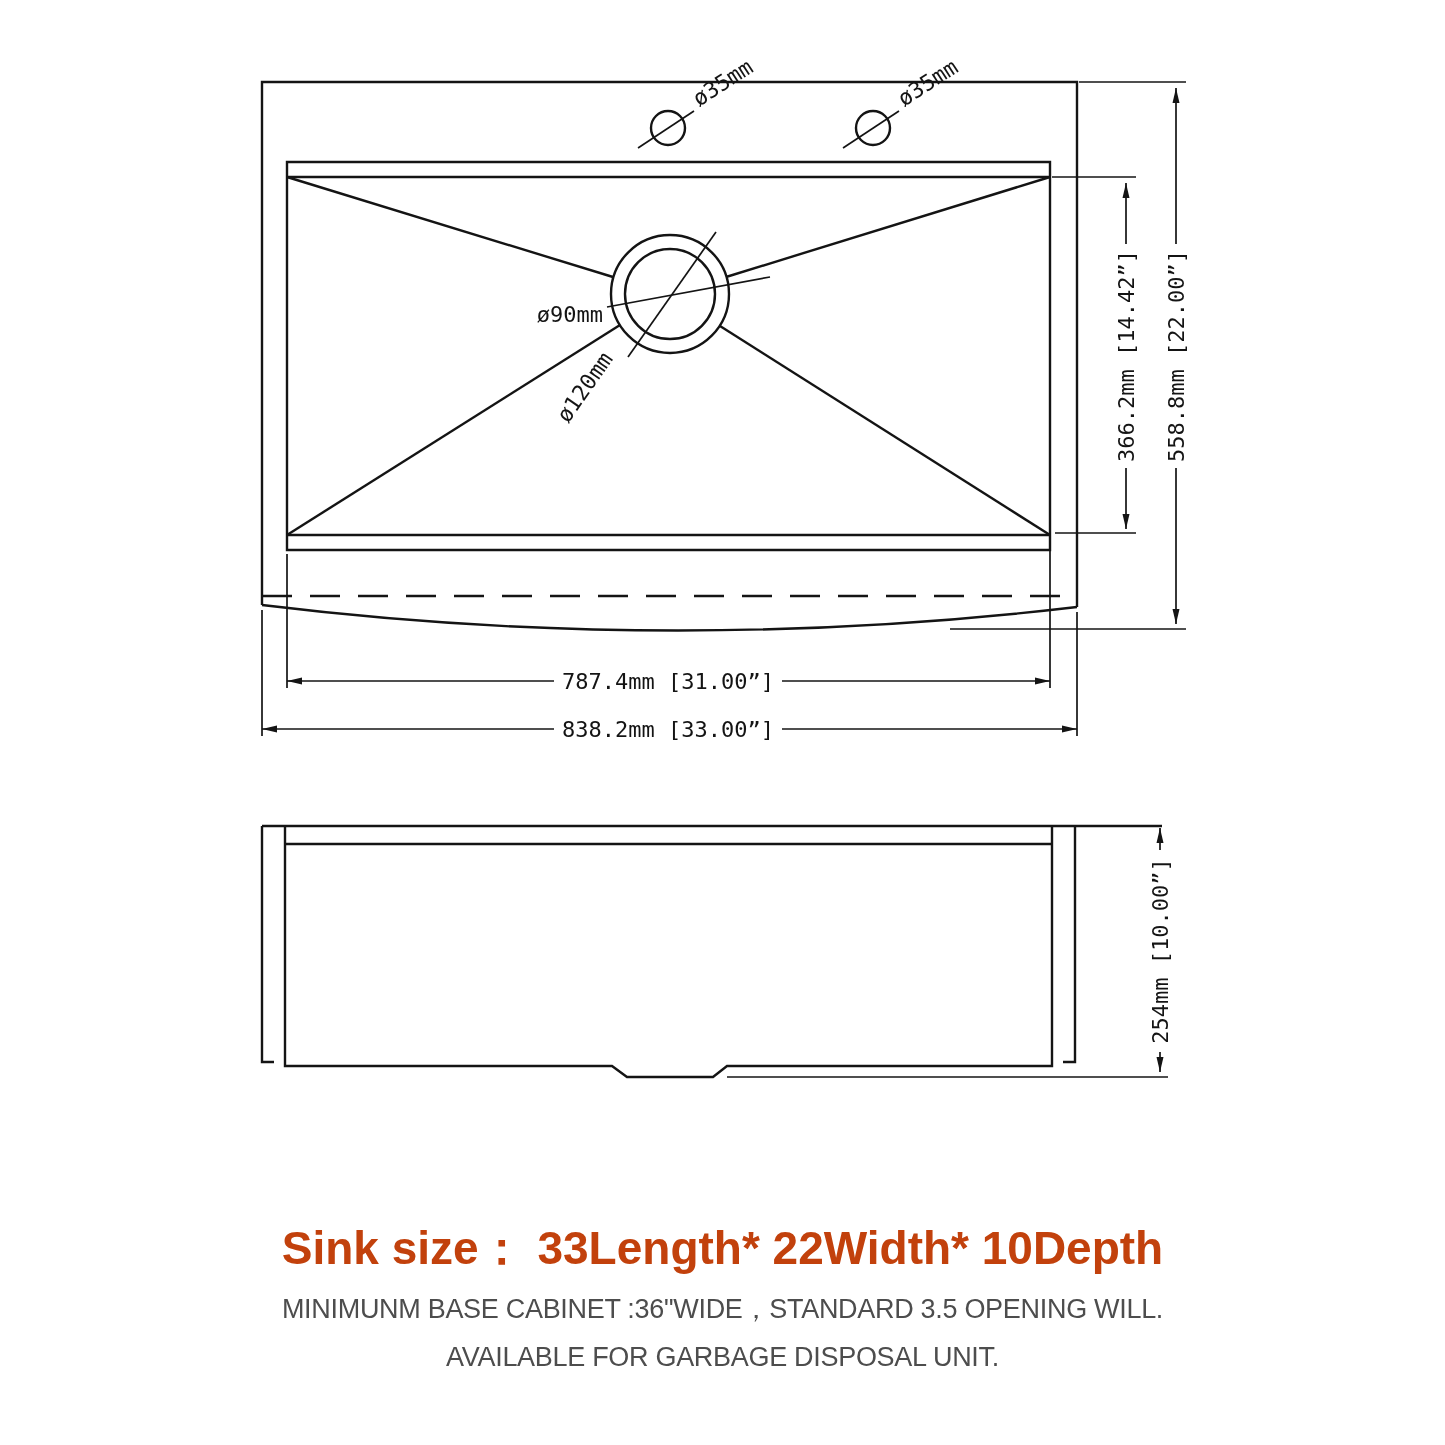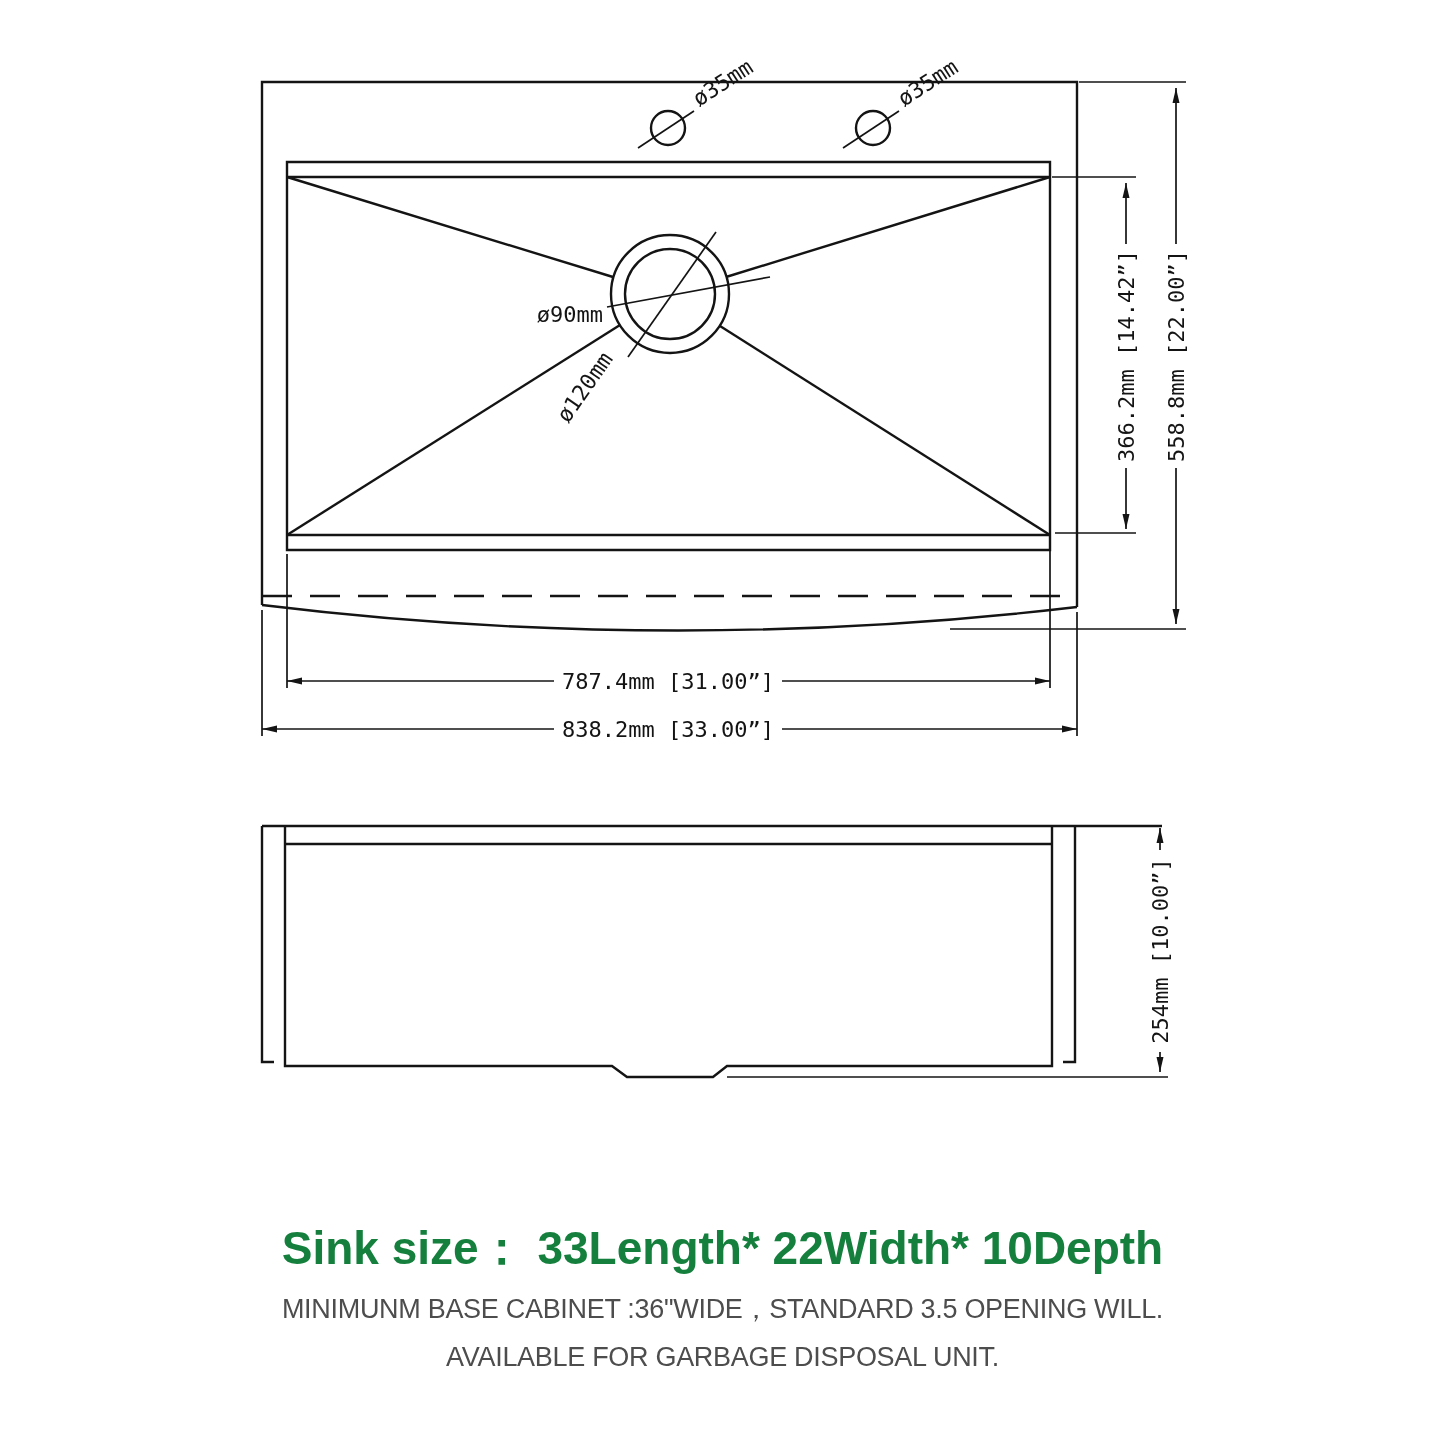--- a/index.html
+++ b/index.html
@@ -5,21 +5,21 @@
   html,body{margin:0;padding:0;background:#ffffff;}
   #page{position:relative;width:1445px;height:1445px;background:#ffffff;overflow:hidden;
         font-family:"Liberation Sans",sans-serif;}
   #drawing{position:absolute;left:0;top:0;}
   svg text{font-family:"DejaVu Sans Mono",monospace;font-size:22px;fill:#141414;}
   .ln{stroke:#141414;fill:none;stroke-width:2.4;stroke-linecap:butt;}
   .thin{stroke:#141414;fill:none;stroke-width:1.7;}
   .dash{stroke:#141414;fill:none;stroke-width:2.4;stroke-dasharray:30 18;}
   .arr{fill:#141414;stroke:none;}
   .caption{position:absolute;left:0;width:100%;text-align:center;color:#3a3a3a;}
-  #cap-title{top:1220px;font-size:46px;line-height:56px;font-weight:700;color:#15803d;}
+  #cap-title{top:1220px;font-size:46px;line-height:56px;font-weight:700;color:#c2410c;}
   #cap-line1{top:1292px;font-size:27px;line-height:34px;font-weight:400;color:#4d4d4d;letter-spacing:-0.3px;}
   #cap-line2{top:1340px;font-size:27px;line-height:34px;font-weight:400;color:#4d4d4d;letter-spacing:-0.3px;}
 </style>
 </head>
 <body>
 
 <div id="page">
 
   <svg id="drawing" width="1445" height="1180" viewBox="0 0 1445 1180">
 

